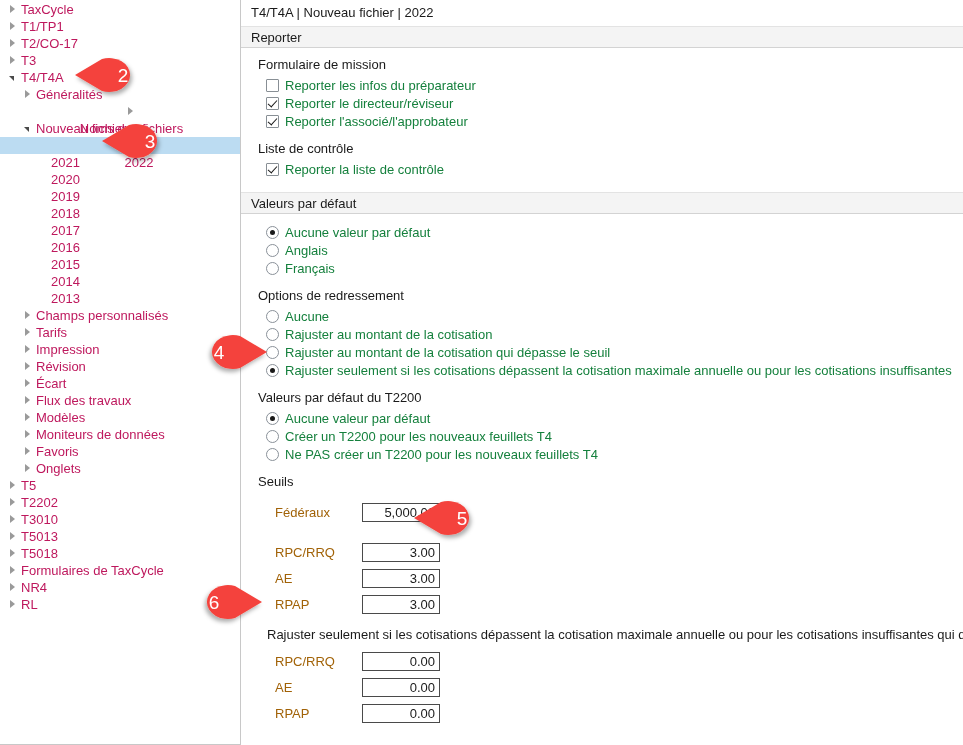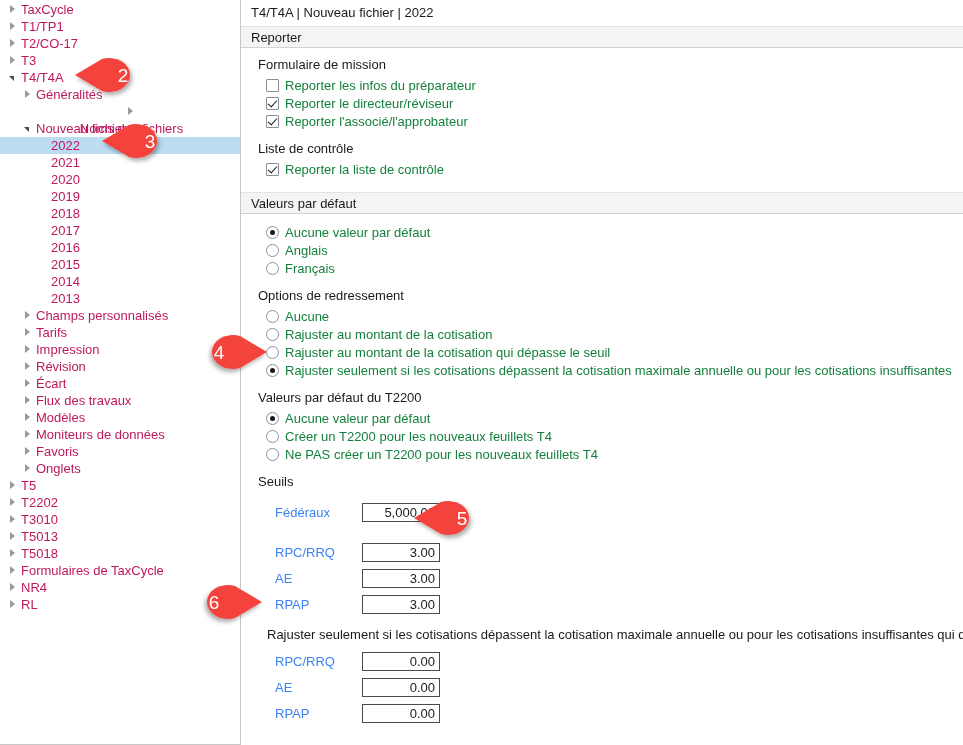--- a/index.html
+++ b/index.html
@@ -153,21 +153,21 @@
     display: flex;
     align-items: center;
     height: 26px;
     padding-left: 17px;
     white-space: nowrap;
   }
   .field-label {
     width: 87px;
     flex: 0 0 87px;
     font-size: 13px;
-    color: #3b82f6;
+    color: #a16207;
   }
   .field-input {
     width: 78px;
     height: 19px;
     border: 1px solid #4a4a4a;
     background: #ffffff;
     text-align: right;
     font-family: "Liberation Sans", sans-serif;
     font-size: 13px;
     color: #1a1a1a;
@@ -237,21 +237,21 @@
         <span class="node-label">Généralités</span>
       </div>
       <div class="tree-node" style="padding-left: 21px; flex-direction: column;">
         <span class="twisty collapsed"><i class="tri"></i></span>
         <span class="node-label">Noms des fichiers</span>
       </div>
       <div class="tree-node" style="padding-left: 21px;">
         <span class="twisty expanded"><i class="tri"></i></span>
         <span class="node-label">Nouveau fichier</span>
       </div>
-      <div class="tree-node selected" style="padding-left: 36px;">
+      <div class="tree-node selected" style="padding-left: 36px; flex-direction: column;">
         <span class="twisty empty"><i class="tri"></i></span>
         <span class="node-label">2022</span>
       </div>
       <div class="tree-node" style="padding-left: 36px;">
         <span class="twisty empty"><i class="tri"></i></span>
         <span class="node-label">2021</span>
       </div>
       <div class="tree-node" style="padding-left: 36px;">
         <span class="twisty empty"><i class="tri"></i></span>
         <span class="node-label">2020</span>

